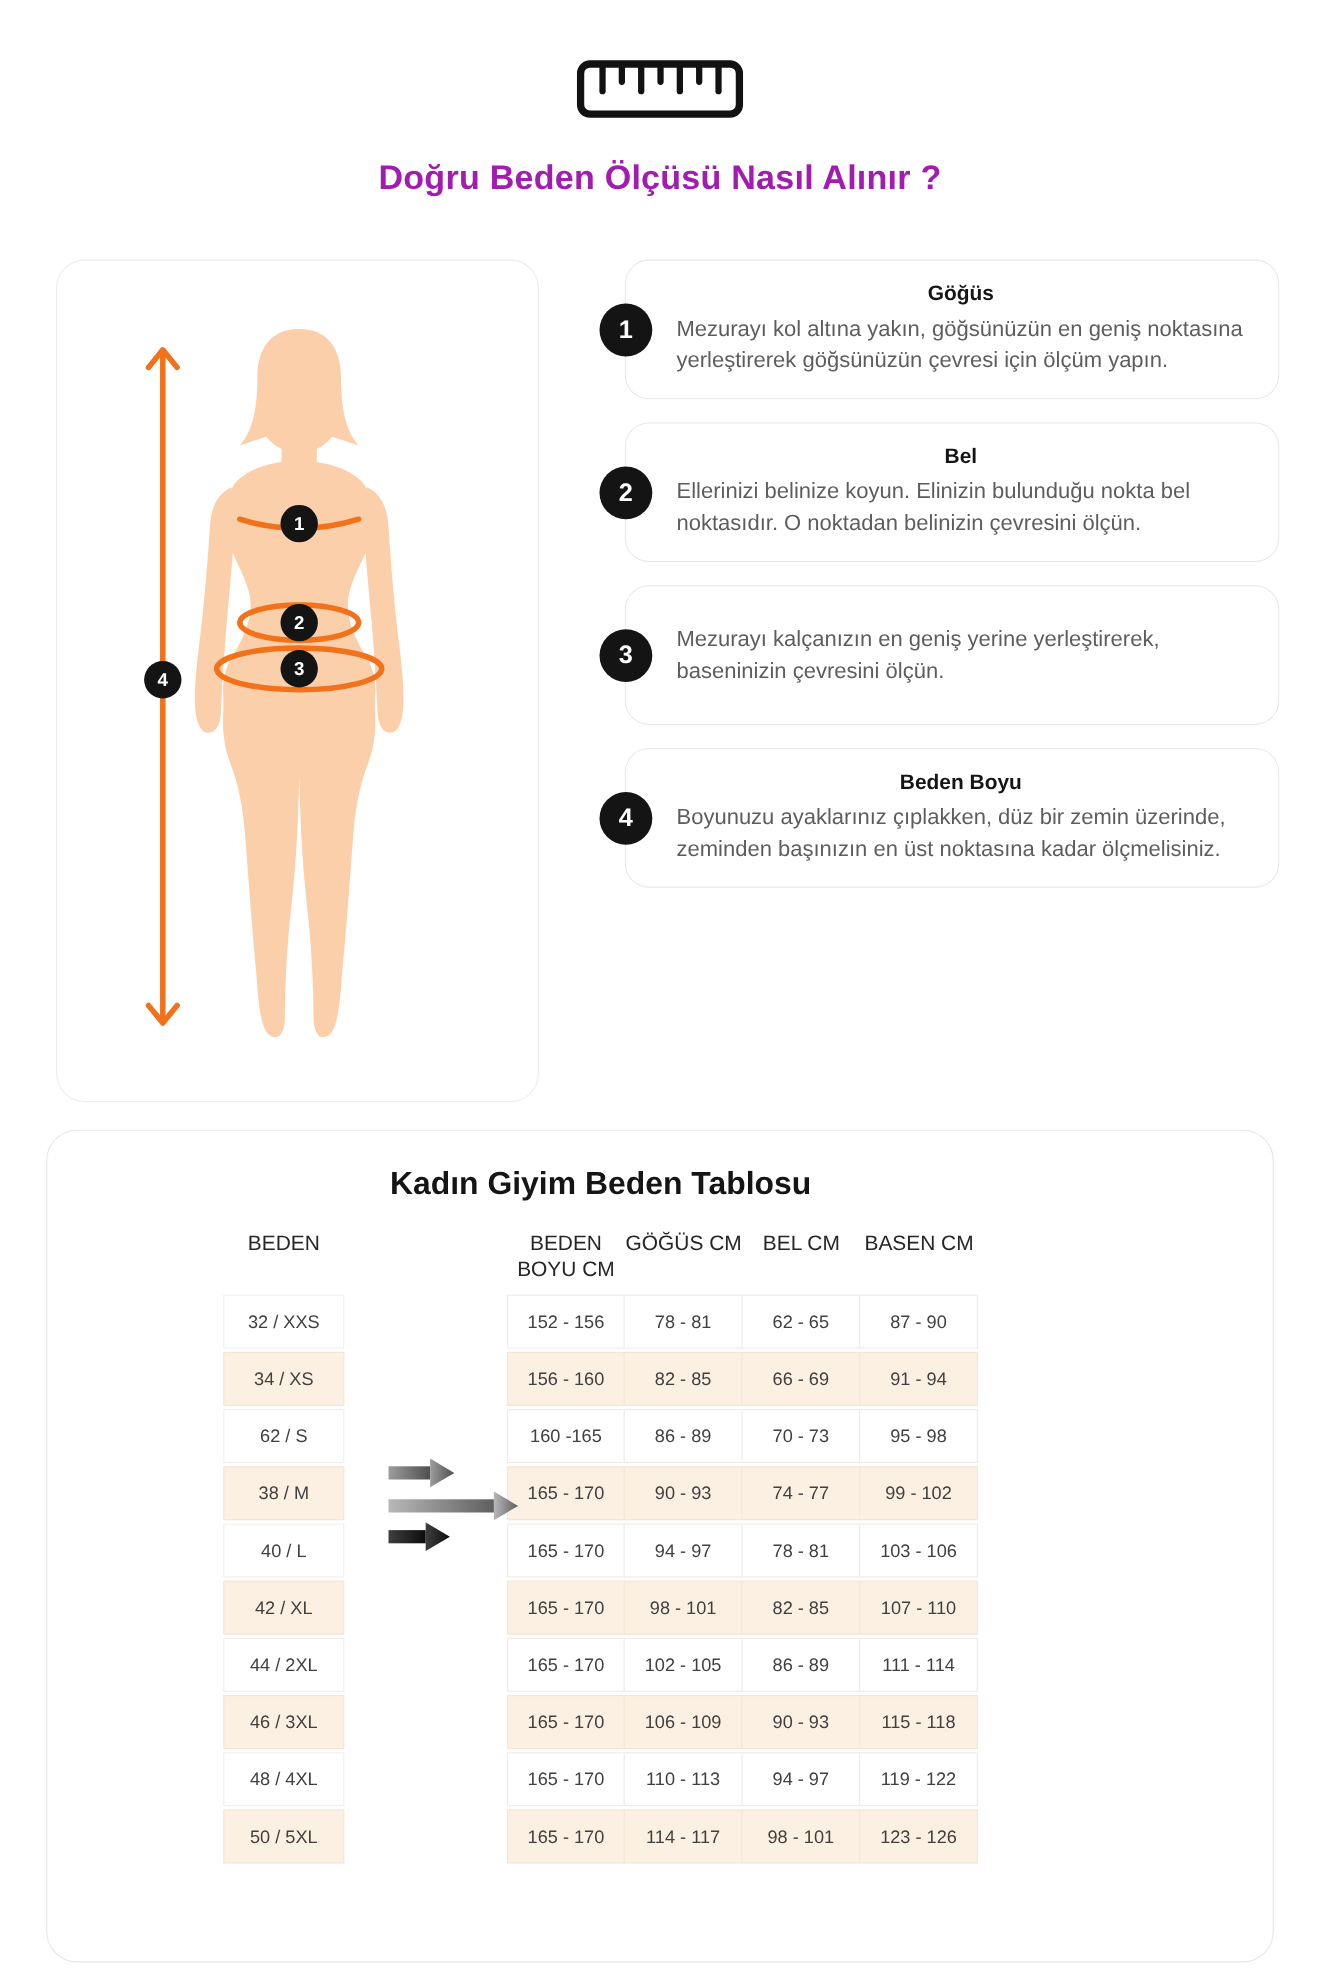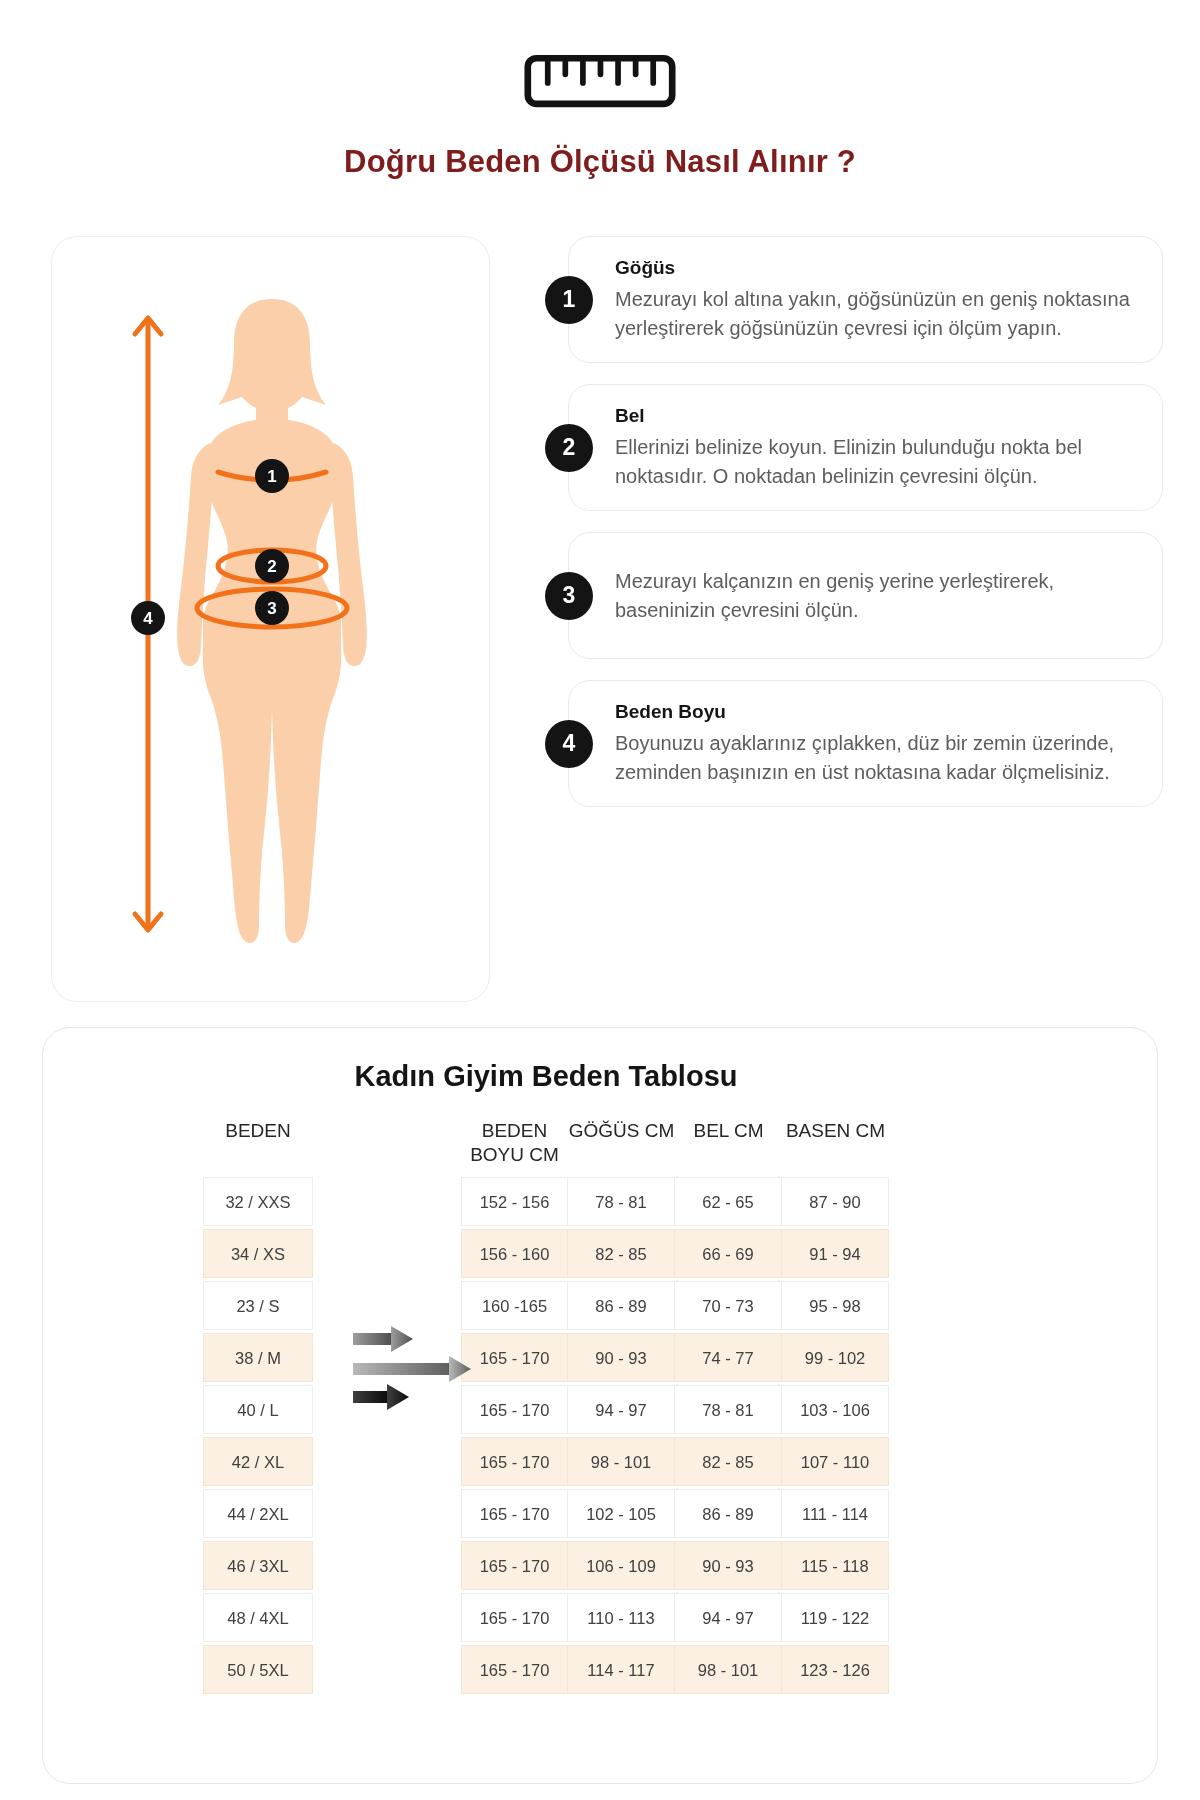--- a/index.html
+++ b/index.html
@@ -5,21 +5,21 @@
   html,body{margin:0;padding:0;background:#ffffff;}
   body{
     width:1200px;height:1800px;position:relative;overflow:hidden;
     font-family:"Liberation Sans","DejaVu Sans",sans-serif;color:#1f1f1f;
   }
   .page{width:1200px;height:1800px;position:relative;}
 
   
   .ruler-wrap{display:flex;justify-content:center;padding-top:54px;}
   .page-title{
-    text-align:center;font-size:31px;font-weight:bold;color:#7f1d1d;
+    text-align:center;font-size:31px;font-weight:bold;color:#a21caf;
     margin:36px 0 0 0;letter-spacing:.2px;
   }
 
   
   .measure-section{
     display:flex;align-items:flex-start;gap:78px;
     margin:56px 0 0 51px;width:1112px;
   }
   .figure-card{
     width:437px;height:764px;flex:0 0 auto;
@@ -31,21 +31,21 @@
     position:relative;border:1px solid #e9e9e9;border-radius:22px;background:#fff;
     min-height:127px;box-sizing:border-box;
     display:flex;align-items:center;padding:16px 30px 16px 46px;
   }
   .badge{
     position:absolute;left:-24px;top:50%;transform:translateY(-50%);
     width:48px;height:48px;border-radius:50%;background:#141414;
     display:flex;align-items:center;justify-content:center;
     color:#fff;font-size:23px;font-weight:bold;
   }
-  .icard-title{font-size:19px;font-weight:bold;color:#151515;margin-bottom:6px;}
+  .icard-title{font-size:19px;font-weight:bold;color:#151515;margin-bottom:6px;text-align:center;}
   .icard-text{font-size:20px;line-height:1.45;color:#5d5d5d;max-width:520px;}
 
   
   .table-panel{
     margin:25px 0 0 42px;width:1116px;height:757px;box-sizing:border-box;
     border:1px solid #e7e7e7;border-radius:28px;background:#fff;
   }
   .table-title{
     font-size:29px;font-weight:bold;color:#151515;text-align:center;
     margin:32px 0 24px 0;width:686px;
@@ -190,21 +190,21 @@
   </div>
           <div class="trow drow alt">
     <div class="cell cell-beden">34 / XS</div>
     <div class="cell cell-gap"></div>
     <div class="cell cell-val first">156 - 160</div>
     <div class="cell cell-val">82 - 85</div>
     <div class="cell cell-val">66 - 69</div>
     <div class="cell cell-val">91 - 94</div>
   </div>
           <div class="trow drow">
-    <div class="cell cell-beden">23 / S</div>
+    <div class="cell cell-beden">62 / S</div>
     <div class="cell cell-gap"></div>
     <div class="cell cell-val first">160 -165</div>
     <div class="cell cell-val">86 - 89</div>
     <div class="cell cell-val">70 - 73</div>
     <div class="cell cell-val">95 - 98</div>
   </div>
           <div class="trow drow alt">
     <div class="cell cell-beden">38 / M</div>
     <div class="cell cell-gap"></div>
     <div class="cell cell-val first">165 - 170</div>

